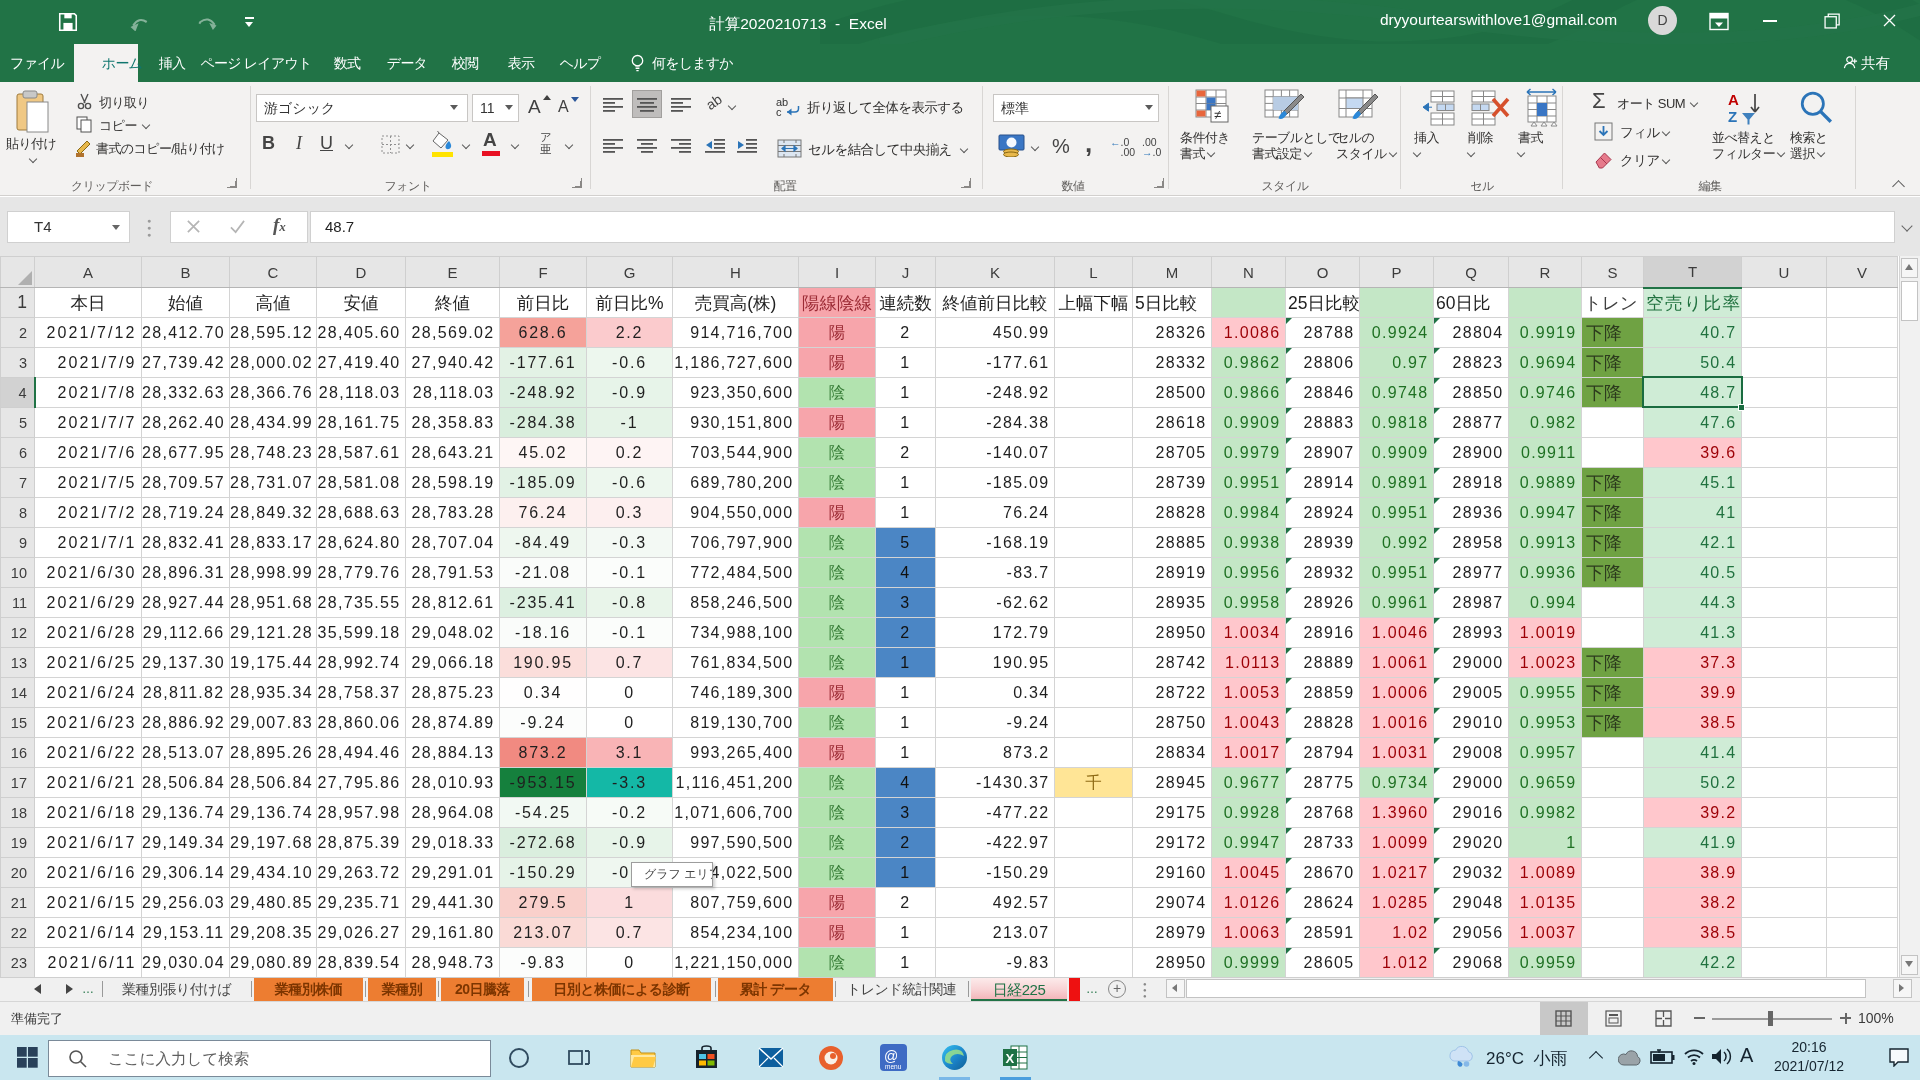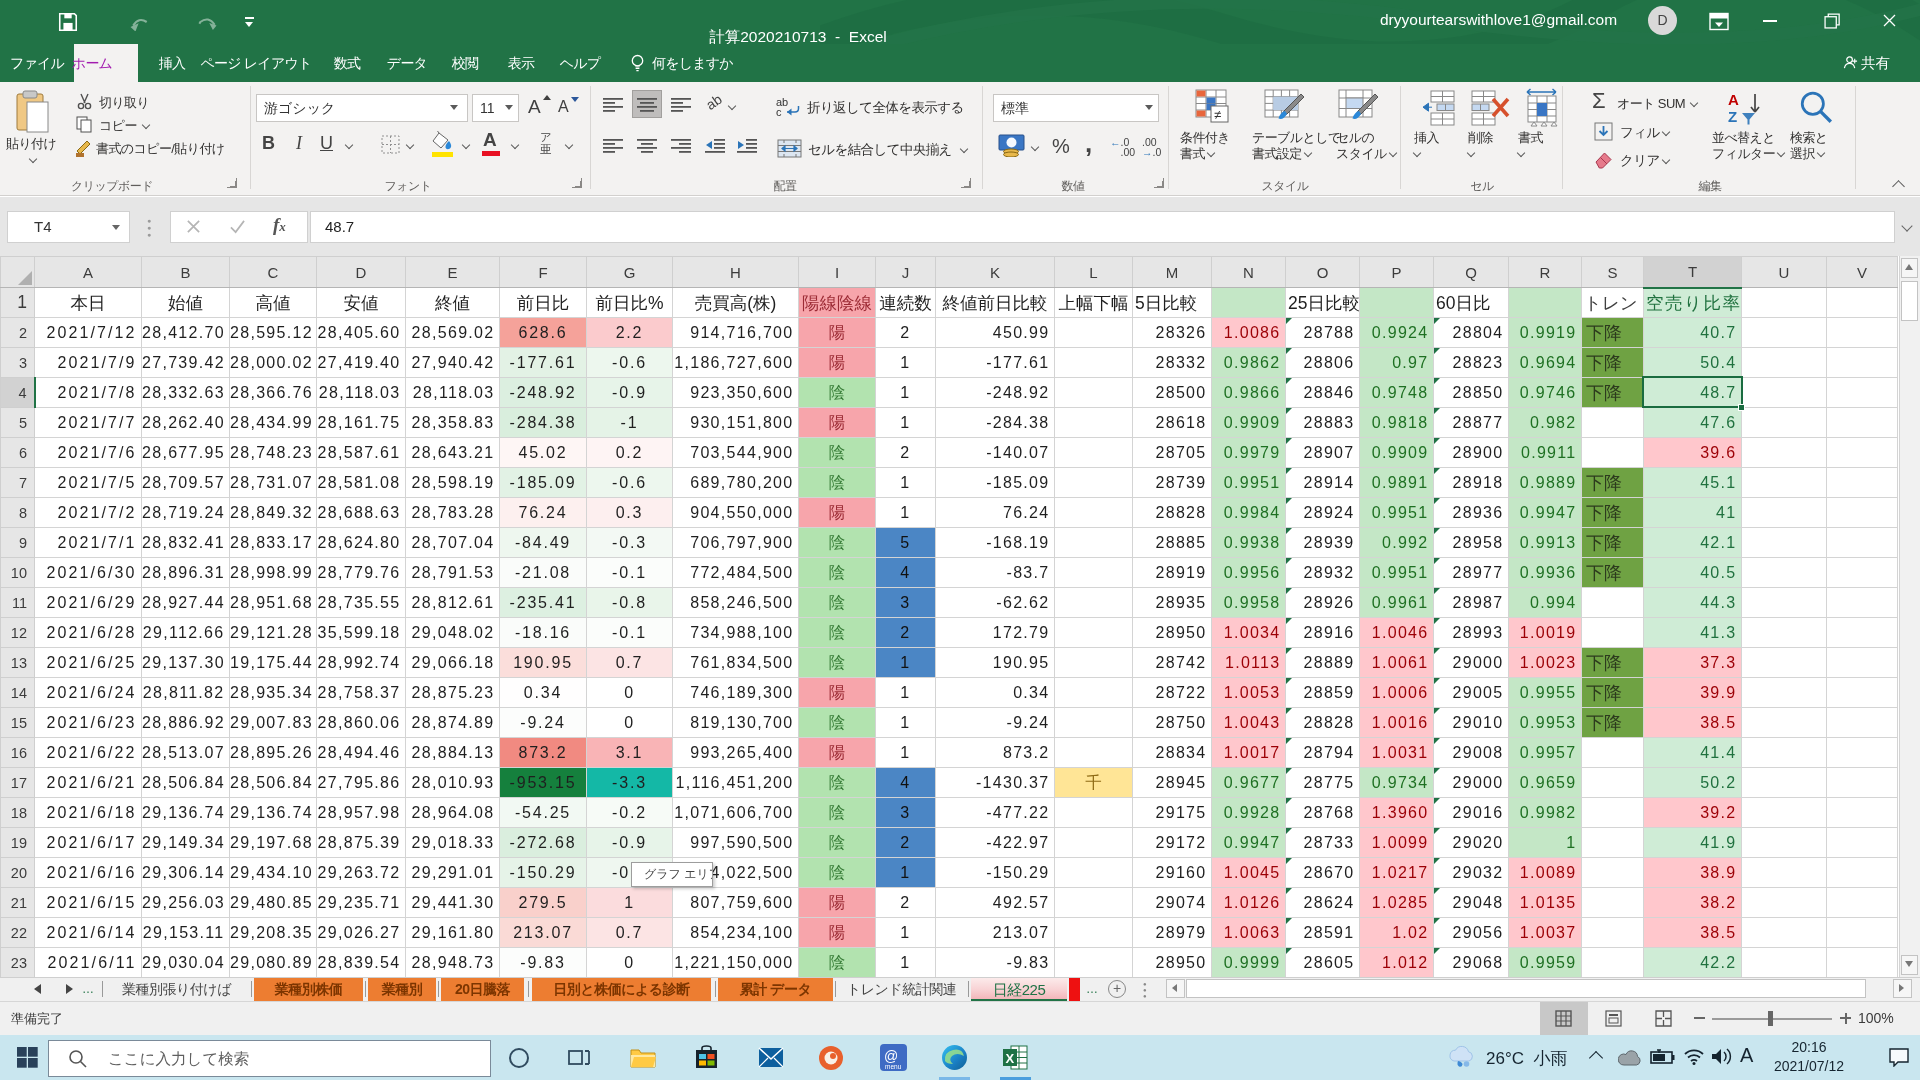--- a/index.html
+++ b/index.html
@@ -68,41 +68,41 @@
     <svg style="position:absolute;left:128px;top:13px;opacity:.45" width="23" height="18" viewBox="0 0 24 20">
       <path d="M5 14 Q 11 4 20 10" fill="none" stroke="#fff" stroke-width="2.4"></path>
       <path d="M2 15.5 l9 -4 l-3.5 9 z" fill="#fff"></path>
     </svg>
     <svg style="position:absolute;left:196px;top:13px;opacity:.45" width="23" height="18" viewBox="0 0 24 20">
       <path d="M20 13 Q 13 3 4 10 L3 12" fill="none" stroke="#fff" stroke-width="2.2"></path>
       <path d="M22 14 l-8 -3 l4 8 z" fill="#fff"></path>
     </svg>
     <div class="abs" style="left:245px;top:17px;width:9px;height:1.8px;background:#fff"></div>
     <div class="arr" style="left:245px;top:22px;border-top:5px solid #fff;border-left:4.5px solid transparent;border-right:4.5px solid transparent"></div>
-    <div class="abs" style="left:0;top:17px;width:1596px;text-align:center;font-size:15.5px;line-height:39px">計算2020210713&nbsp;&nbsp;-&nbsp;&nbsp;Excel</div>
+    <div class="abs" style="left:0;top:4px;width:1596px;text-align:center;font-size:15.5px;line-height:39px">計算2020210713&nbsp;&nbsp;-&nbsp;&nbsp;Excel</div>
     <div class="abs" style="left:1380px;top:0;font-size:15.5px;line-height:39px">dryyourtearswithlove1@gmail.com</div>
     <div class="abs" style="left:1648px;top:6px;width:29px;height:29px;border-radius:50%;background:#d9d9d9;color:#444;font-size:14px;text-align:center;line-height:29px">D</div>
     <svg style="position:absolute;left:1709px;top:12px" width="20" height="19" viewBox="0 0 20 19">
       <rect x="1" y="1.5" width="18" height="16" fill="none" stroke="#fff" stroke-width="1.4"></rect>
       <rect x="1" y="1.5" width="18" height="5" fill="#fff"></rect>
       <path d="M10 15 l-4 -4.5 h8 z" fill="#fff"></path>
     </svg>
     <div class="abs" style="left:1763px;top:20px;width:14px;height:1.7px;background:#fff"></div>
     <svg style="position:absolute;left:1824px;top:13px" width="16" height="16" viewBox="0 0 15 15">
       <rect x="1" y="3.5" width="10.5" height="10.5" fill="none" stroke="#fff" stroke-width="1.2"></rect>
       <path d="M4 3.5 v-2.5 h10.2 v10.2 h-2.5" fill="none" stroke="#fff" stroke-width="1.2"></path>
     </svg>
     <svg style="position:absolute;left:1882px;top:13px" width="15" height="15" viewBox="0 0 15 15">
       <path d="M2 2 L13 13 M13 2 L2 13" stroke="#fff" stroke-width="1.3"></path>
     </svg>
   </div>
 <div id="tabsrow"></div>
 <div class="abs" style="left:74px;top:44px;width:64px;height:38px;background:#f3f2f1"></div>
 <div class="rtab" style="left:8px;width:58px;color:#fff">ファイル</div>
-<div class="rtab" style="left:58px;width:68px;color:#a21caf">ホーム</div>
+<div class="rtab" style="left:88px;width:68px;color:#0f766e">ホーム</div>
 <div class="rtab" style="left:146px;width:52px;color:#fff">挿入</div>
 <div class="rtab" style="left:194px;width:124px;color:#fff">ページ レイアウト</div>
 <div class="rtab" style="left:324px;width:46px;color:#fff">数式</div>
 <div class="rtab" style="left:382px;width:50px;color:#fff">データ</div>
 <div class="rtab" style="left:442px;width:46px;color:#fff">校閲</div>
 <div class="rtab" style="left:498px;width:46px;color:#fff">表示</div>
 <div class="rtab" style="left:556px;width:48px;color:#fff">ヘルプ</div>
 <svg style="position:absolute;left:629px;top:53px" width="17" height="21" viewBox="0 0 18 22">
     <circle cx="9" cy="8" r="5.5" fill="none" stroke="#fff" stroke-width="1.4"></circle>
     <path d="M6.5 13.5 h5 M7 16 h4 M7.8 18.5 h2.4" stroke="#fff" stroke-width="1.4"></path>

